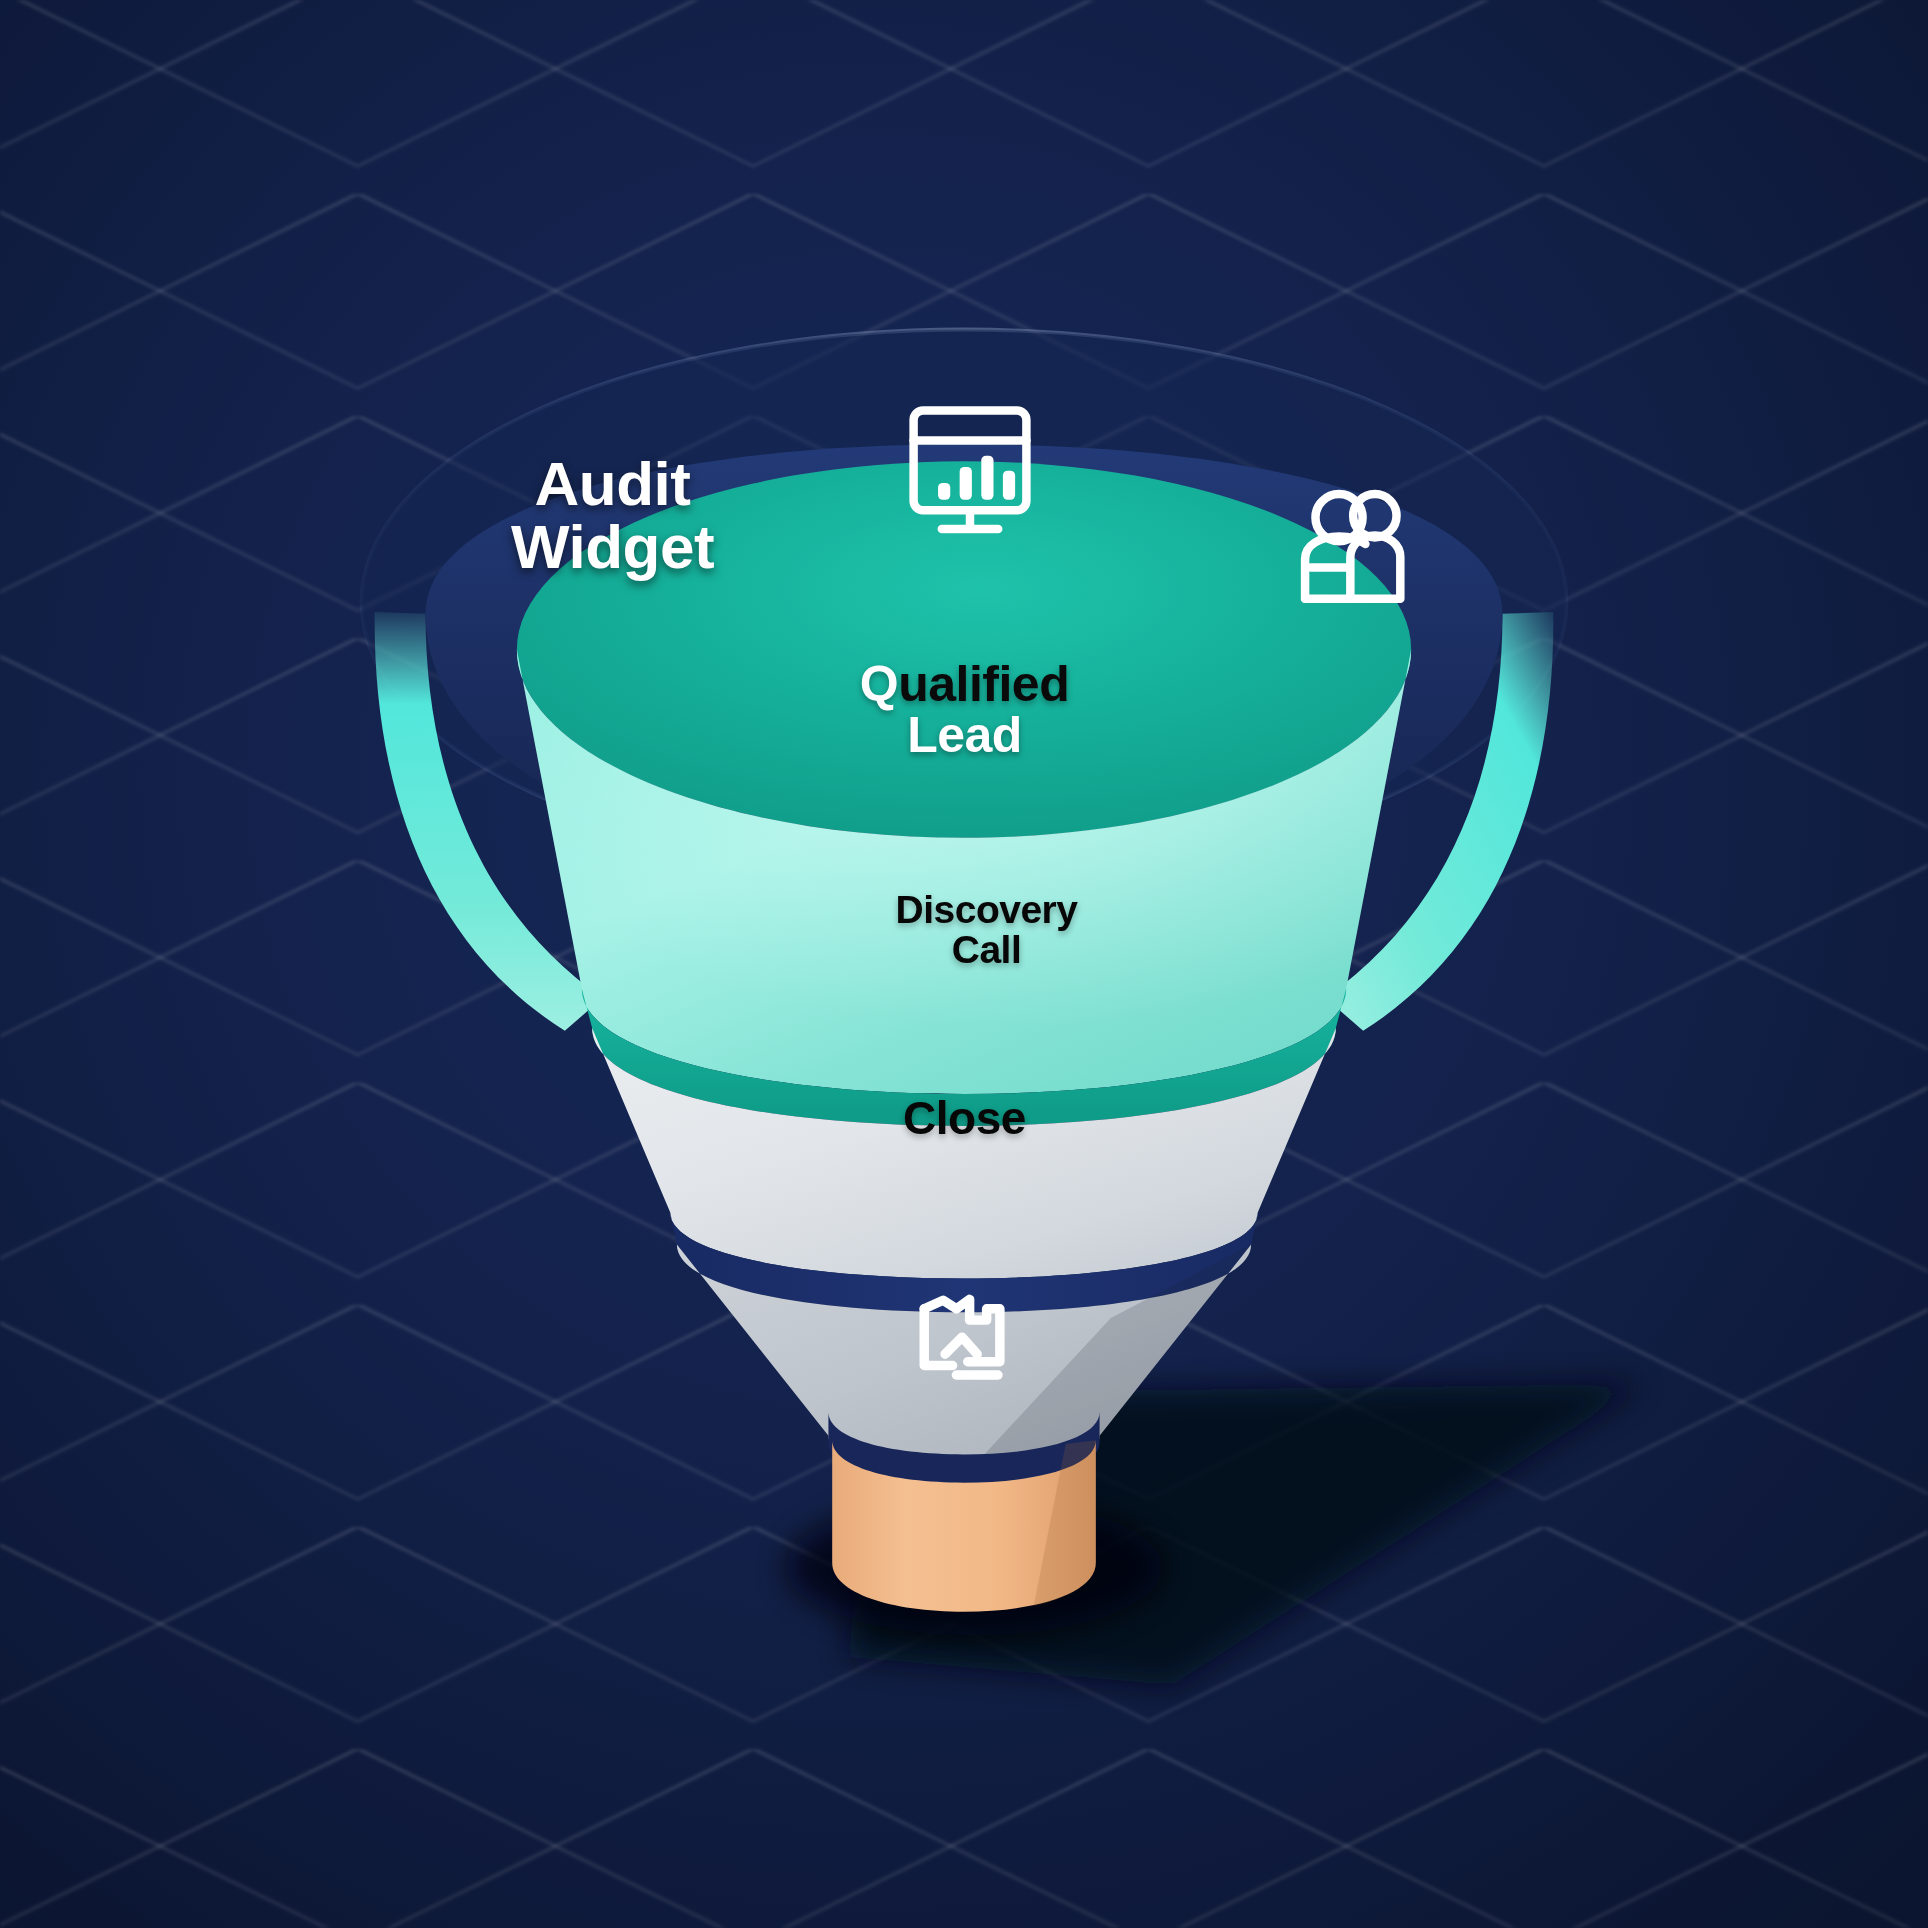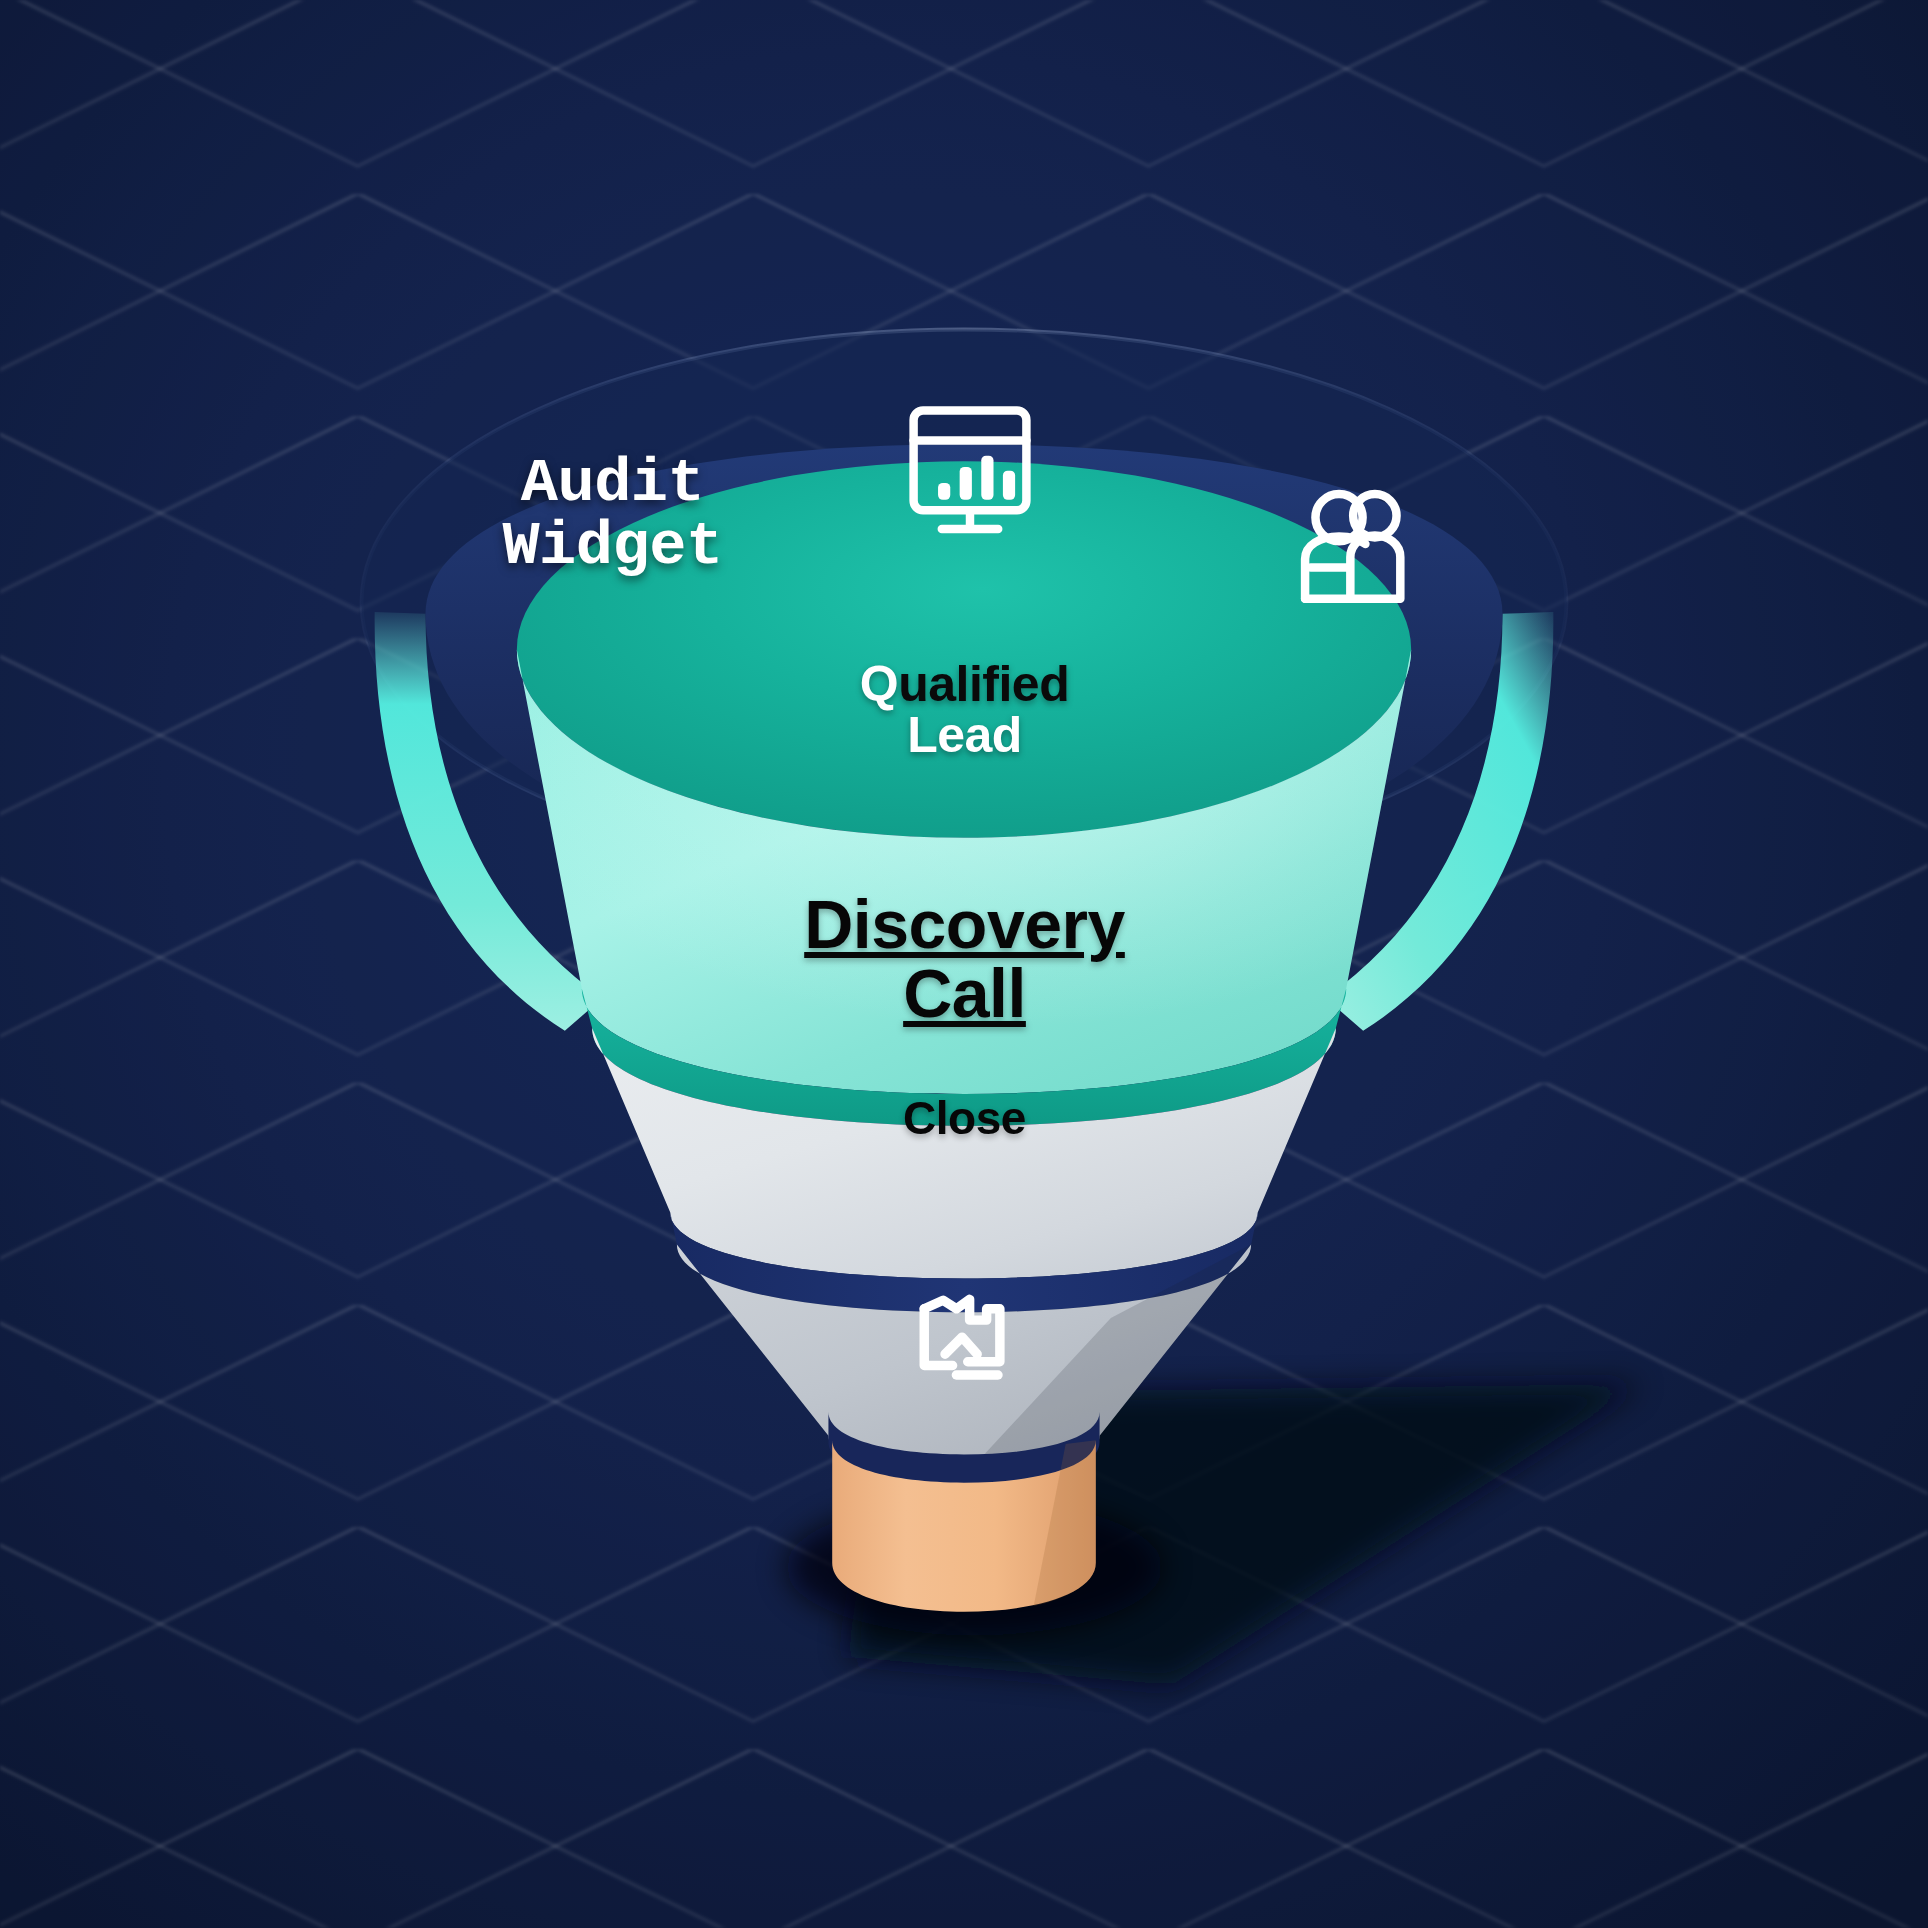--- a/index.html
+++ b/index.html
@@ -32,43 +32,41 @@
     user-select: none;
   }
   #label-audit-widget {
     left: 443px;
     top: 452px;
     width: 339px;
     font-size: 62px;
     color: #ffffff;
     text-shadow: 0 3.8px 9.4px rgba(0,0,0,.55);
     letter-spacing: -0.5px;
-    font-family: Liberation Mono, monospace;
   }
   #label-qualified-lead {
     left: 729px;
     top: 659px;
     width: 471px;
     font-size: 50px;
     letter-spacing: -0.5px;
     color: #0a0a0a;
     text-shadow: 0 2.8px 6.6px rgba(0,0,0,.35);
   }
   #label-qualified-lead .w {
     color: #ffffff;
   }
   #label-discovery-call {
-    left: 729px;
+    left: 751px;
     top: 890px;
     width: 471px;
-    font-size: 68px;
+    font-size: 39px;
     letter-spacing: -0.5px;
     color: #070707;
     text-shadow: 0 2.8px 6.6px rgba(0,0,0,.30);
-    text-decoration: underline;
   }
   #label-close {
     left: 776px;
     top: 1095px;
     width: 377px;
     font-size: 46px;
     letter-spacing: -0.5px;
     color: #070707;
     text-shadow: 0 2.8px 6.6px rgba(0,0,0,.30);
   }

